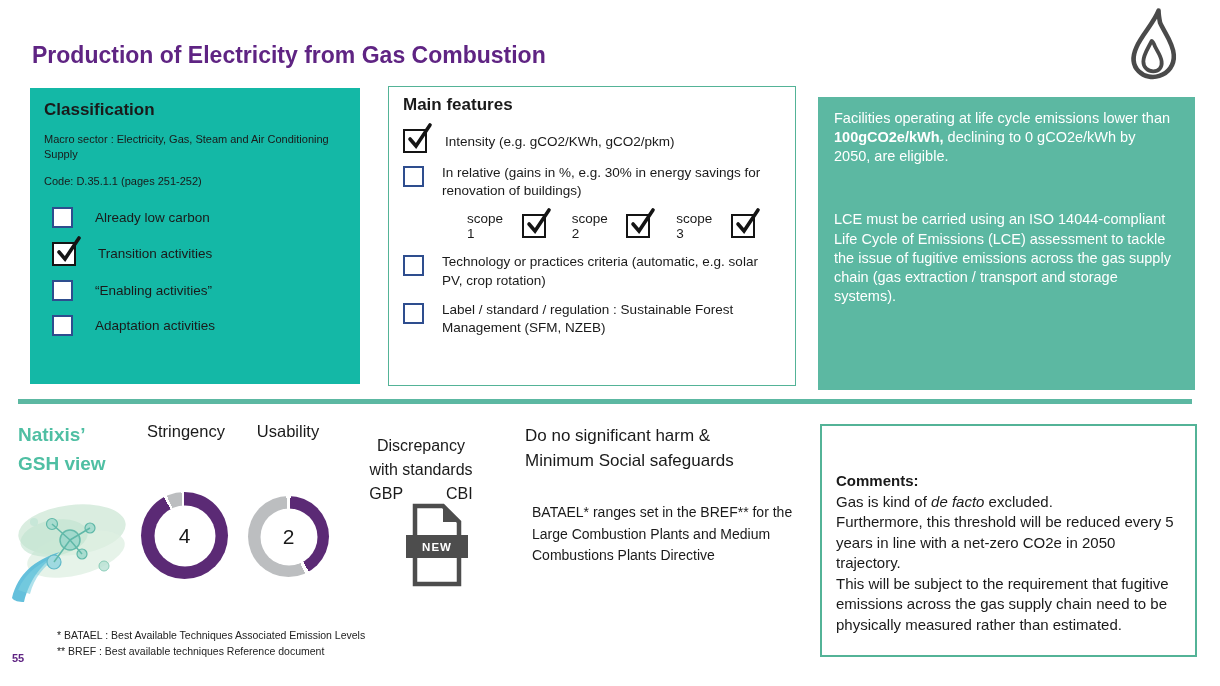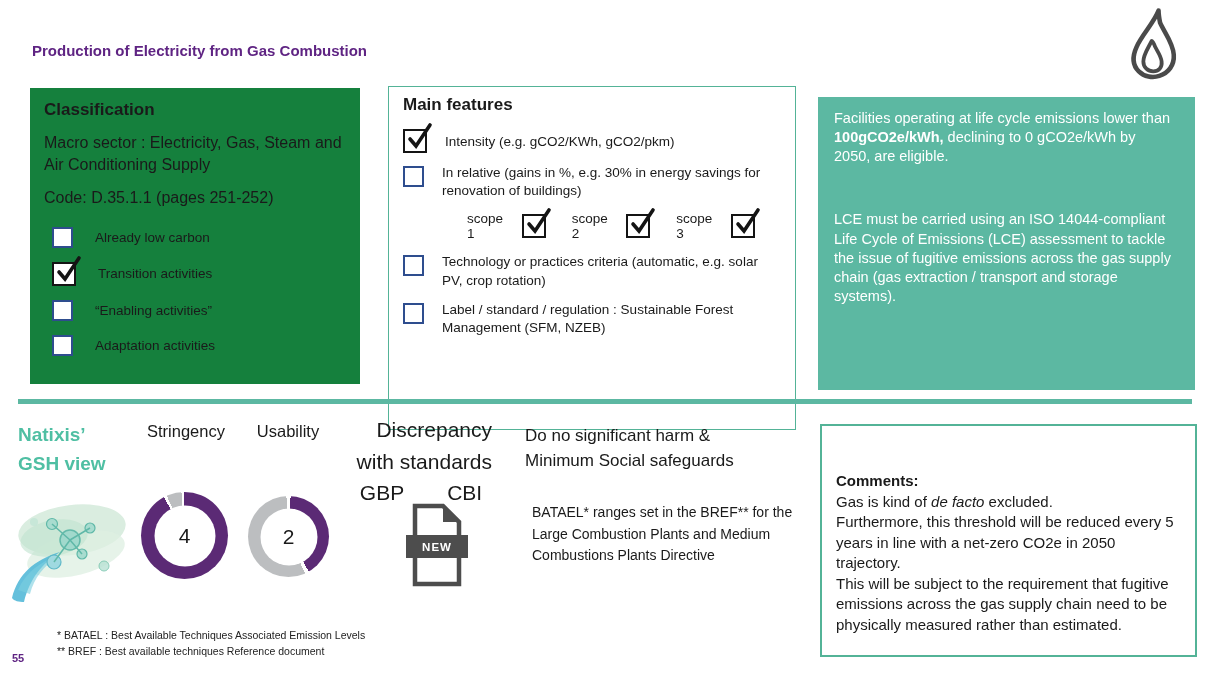--- a/index.html
+++ b/index.html
@@ -1,36 +1,36 @@
 <!DOCTYPE html>
 <html><head>
 <meta charset="utf-8">
 <style>
   * { margin:0; padding:0; box-sizing:border-box; }
   html,body { background:#fff; }
   body { font-family:"Liberation Sans", sans-serif; color:#1a1a1a; }
   .slide { position:relative; width:1220px; height:686px; background:#fff; overflow:hidden; }
 
   
-  .title { position:absolute; left:32px; top:42px; font-size:15px; font-weight:bold; color:#5f2483; }
+  .title { position:absolute; left:32px; top:42px; font-size:23px; font-weight:bold; color:#5f2483; }
   .flame { position:absolute; left:1116px; top:4px; width:76px; height:80px; }
 
   
-  .classification { position:absolute; left:30px; top:88px; width:330px; height:296px; background:#15803d; padding:12px 14px; }
+  .classification { position:absolute; left:30px; top:88px; width:330px; height:296px; background:#14b8a6; padding:12px 14px; }
   .box-title { font-size:17px; font-weight:bold; margin-bottom:12px; }
-  .classification p { font-size:16px; line-height:1.35; margin-bottom:12px; width:300px; }
+  .classification p { font-size:11px; line-height:1.35; margin-bottom:12px; width:300px; }
   .cls-list { margin-top:18px; margin-left:8px; }
   .cb-row { display:flex; align-items:center; margin-bottom:14px; }
   .cb-row .lbl { font-size:13.5px; margin-left:22px; }
 
   .cb { position:relative; width:21px; height:21px; border:2px solid #2e4d8e; background:#fff; flex:0 0 auto; }
   .cb.checked { width:24px; height:24px; border:2.5px solid #141414; }
   .cb.checked svg { position:absolute; left:0px; top:-8px; width:26px; height:30px; overflow:visible; }
 
-  .main-features { position:absolute; left:388px; top:86px; width:408px; height:344px; background:#fff; border:1.5px solid #53b397; padding:8px 14px; }
+  .main-features { position:absolute; left:388px; top:86px; width:408px; height:300px; background:#fff; border:1.5px solid #53b397; padding:8px 14px; }
   .mf-row { display:flex; align-items:flex-start; margin-bottom:11px; }
   .mf-row .cb { margin-top:2px; }
   .mf-row .lbl { font-size:13.5px; line-height:1.35; margin-left:18px; width:330px; }
   .mf-row.first .lbl { margin-top:6px; }
   .emissions { font-size:13.5px; margin:2px 0 12px 46px; }
   .scopes { display:flex; align-items:center; margin:0 0 12px 64px; }
   .scope-pair { display:flex; align-items:center; margin-right:26px; }
   .scope-pair .slbl { font-size:13.5px; margin-right:10px; }
 
   .metric { position:absolute; left:818px; top:97px; width:377px; height:293px; background:#5cb8a2; color:#fff; padding:12px 16px; }
@@ -49,21 +49,21 @@
   .rating-label.stringency { left:134px; width:104px; }
   .rating-label.usability { left:240px; width:96px; }
 
   .donut { position:absolute; border-radius:50%; }
   .donut.stringency { left:141px; top:492px; width:87px; height:87px; }
   .donut.usability { left:248px; top:496px; width:81px; height:81px; }
   .donut .hole { position:absolute; left:50%; top:50%; transform:translate(-50%,-50%); background:#fff; border-radius:50%; display:flex; align-items:center; justify-content:center; font-size:21px; }
   .donut.stringency .hole { width:61px; height:61px; }
   .donut.usability .hole { width:57px; height:57px; }
 
-  .discrepancy { position:absolute; left:350px; top:414px; width:142px; text-align:right; font-size:21px; line-height:1.5; }
+  .discrepancy { position:absolute; left:350px; top:434px; width:142px; text-align:center; font-size:16px; line-height:1.5; }
   .gbp-cbi { display:flex; justify-content:center; gap:43px; }
 
   .new-icon { position:absolute; left:408px; top:503px; width:58px; height:84px; }
   .new-icon svg { position:absolute; left:3px; top:0; }
   .new-band { position:absolute; left:-2px; top:32px; width:62px; height:23px; background:#4d4d4d; color:#fff; font-size:11.5px; font-weight:bold; letter-spacing:1px; display:flex; align-items:center; justify-content:center; }
 
   .dnsh-title { position:absolute; left:525px; top:424px; font-size:17px; line-height:1.45; white-space:pre-line; }
   .dnsh-body { position:absolute; left:532px; top:502px; width:262px; font-size:14px; line-height:1.55; }
 
   .comments { position:absolute; left:820px; top:424px; width:377px; height:233px; border:2px solid #53b397; background:#fff; padding:9px 14px; font-size:15px; line-height:1.37; }

